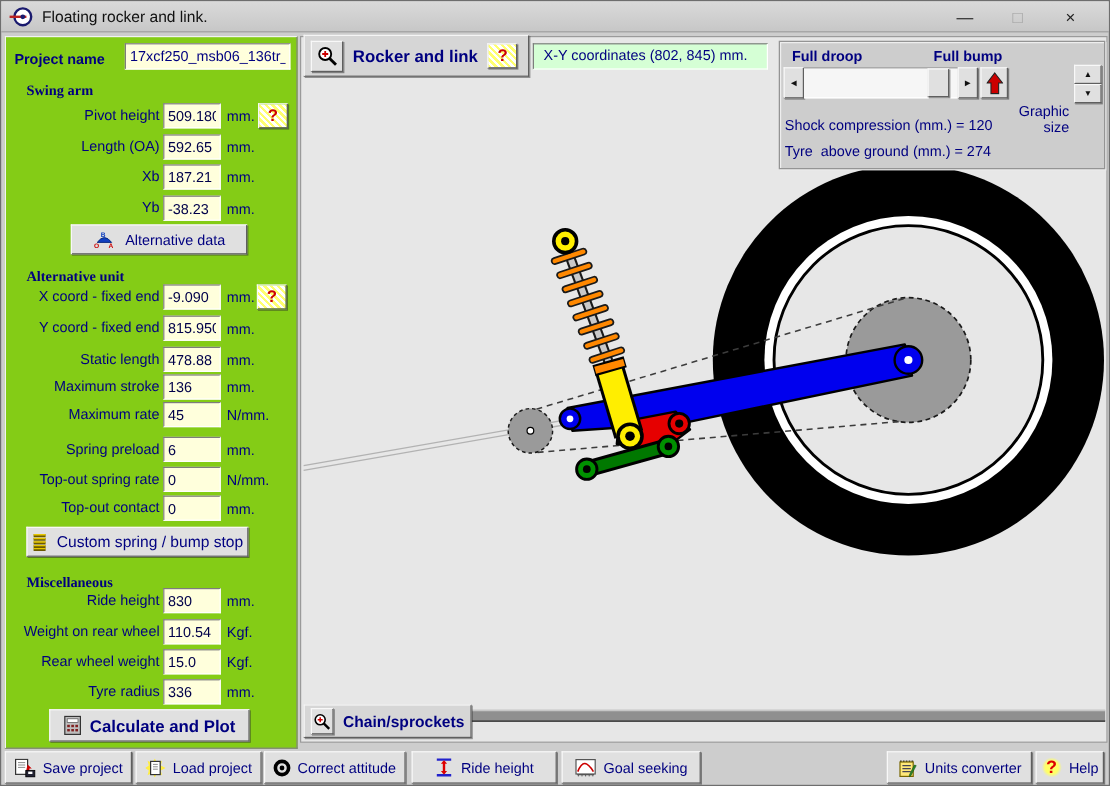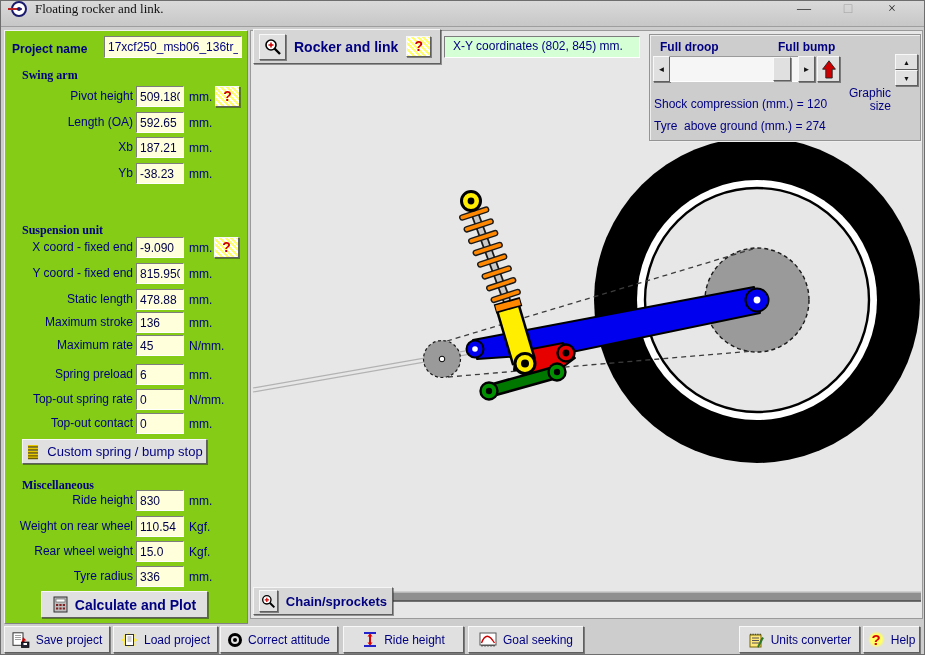--- a/index.html
+++ b/index.html
@@ -7,21 +7,21 @@
   .win {
     position: relative; width: 925px; height: 655px;
     background: #cdcdcd; border: 1px solid #6e6e6e;
     font-family: "Liberation Sans", sans-serif; overflow: hidden;
   }
   
   .titlebar {
     position: absolute; left:0; top:0; width:100%; height:26px;
     background: linear-gradient(#dadada,#c7c7c7);
     border-bottom: 1px solid #9e9e9e;
-    display: flex; padding: 0 10px; font-family: Liberation Serif, serif;
+    display: flex; align-items: center; padding: 0 10px;
   }
   .app-icon { width:16px; height:16px; border-radius:50%; border:2px solid #1a1a6e; background:#fff;
     position:relative; flex:0 0 auto; }
   .app-icon::before { content:""; position:absolute; left:-5px; top:5px; width:14px; height:2px; background:#b22; }
   .app-icon::after { content:""; position:absolute; left:4px; top:4px; width:4px; height:4px; background:#1a1a6e; border-radius:50%; }
   .title-text { font-size:13px; color:#101010; margin-left:8px; }
   .win-controls { margin-left:auto; display:flex; gap:0; }
   .wc { width:44px; text-align:center; font-size:14px; color:#222; cursor:default; }
   .wc.max { color:#a0a0a0; }
   
@@ -153,22 +153,33 @@
       <span class="lbl">Xb</span>
       <input value="187.21" style="">
       <span class="unit">mm.</span>
     </div>
     <div class="row" style="top:132px">
       <span class="lbl">Yb</span>
       <input value="-38.23" style="">
       <span class="unit">mm.</span>
     </div>
 
-
-    <span class="sec-h" style="top:192px">Suspension unit</span>
+    <button class="formbtn btn3d" style="left:54px; top:156px; width:147px; height:25px; font-size:12px">
+      <span class="icon">
+        <svg width="20" height="15" viewBox="0 0 20 15">
+          <path d="M4 10 Q10 2 16 10 Z" fill="#1040c0" stroke="#0a2a80" stroke-width="0.8"></path>
+          <text x="9" y="5.5" font-size="5.5" fill="#1040c0" font-weight="bold" text-anchor="middle">B</text>
+          <text x="3.5" y="14.5" font-size="5.5" fill="#cc0000" font-weight="bold" text-anchor="middle">O</text>
+          <text x="15.5" y="14.5" font-size="5.5" fill="#cc0000" font-weight="bold" text-anchor="middle">A</text>
+        </svg>
+      </span>
+      <span>Alternative data</span>
+    </button>
+
+    <span class="sec-h" style="top:192px">Alternative unit</span>
 
     <div class="row" style="top:206px">
       <span class="lbl">X coord - fixed end</span>
       <input value="-9.090" style="">
       <span class="unit">mm.</span>
     </div>
     <button class="qbtn" style="left:209px; top:206px">?</button>
     <div class="row" style="top:232px">
       <span class="lbl">Y coord - fixed end</span>
       <input value="815.950" style="">

